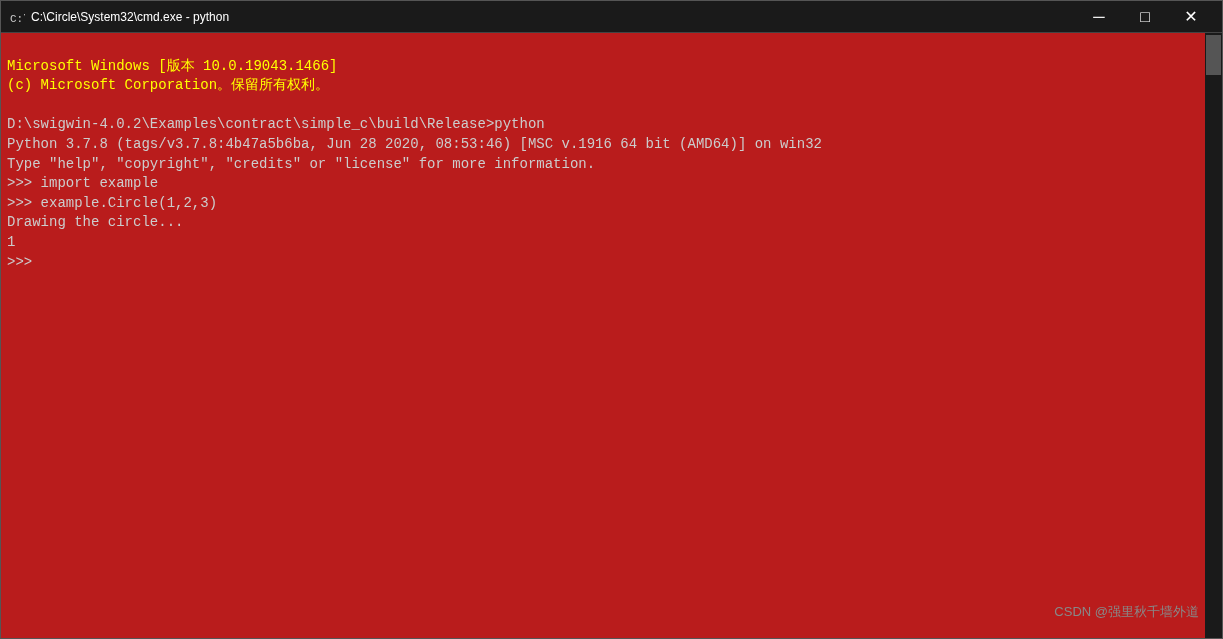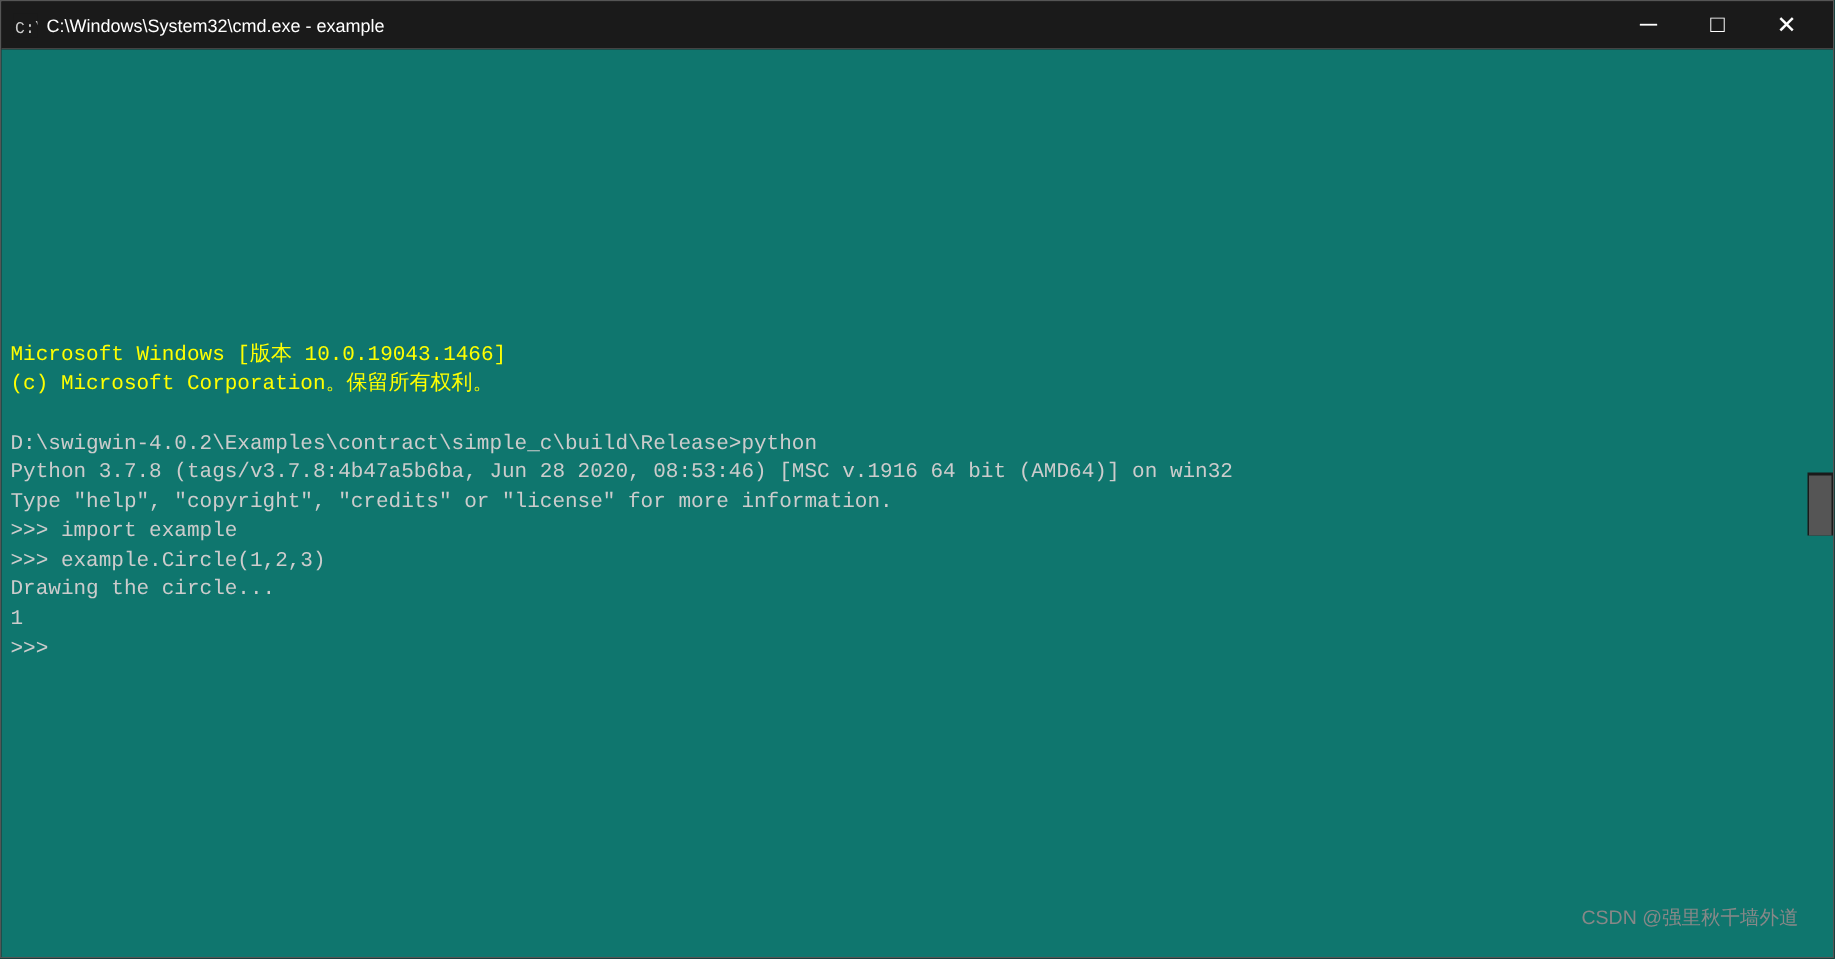--- a/index.html
+++ b/index.html
@@ -75,24 +75,23 @@
       background: transparent;
       border: none;
       cursor: pointer;
       color: #ffffff;
       font-size: 16px;
       font-family: 'Segoe UI', Arial, sans-serif;
     }
 
     .console-body {
       flex: 1;
-      background: #0f766e;
+      background: #b91c1c;
       display: flex;
       overflow: hidden;
-      align-items: center;
     }
 
     .console-content {
       flex: 1;
       padding: 4px 6px;
       color: #cccccc;
       font-size: 14px;
       line-height: 1.4;
       font-family: 'Courier New', Courier, monospace;
       white-space: pre;
@@ -133,21 +132,21 @@
 <div class="window">
 
   <div class="title-bar">
     <div class="title-bar-left">
       <div class="title-bar-icon">
         <svg viewBox="0 0 16 16" fill="none" xmlns="http://www.w3.org/2000/svg">
           <rect width="16" height="16" fill="#1a1a1a"></rect>
           <text x="1" y="13" font-size="11" fill="#cccccc" font-family="Courier New">C:\</text>
         </svg>
       </div>
-      <span class="title-bar-title">C:\Windows\System32\cmd.exe - example</span>
+      <span class="title-bar-title">C:\Circle\System32\cmd.exe - python</span>
     </div>
     <div class="title-bar-controls">
       <button class="title-bar-btn">─</button>
       <button class="title-bar-btn">□</button>
       <button class="title-bar-btn close">✕</button>
     </div>
   </div>
 
   <div class="console-body">
     <div class="console-content">

